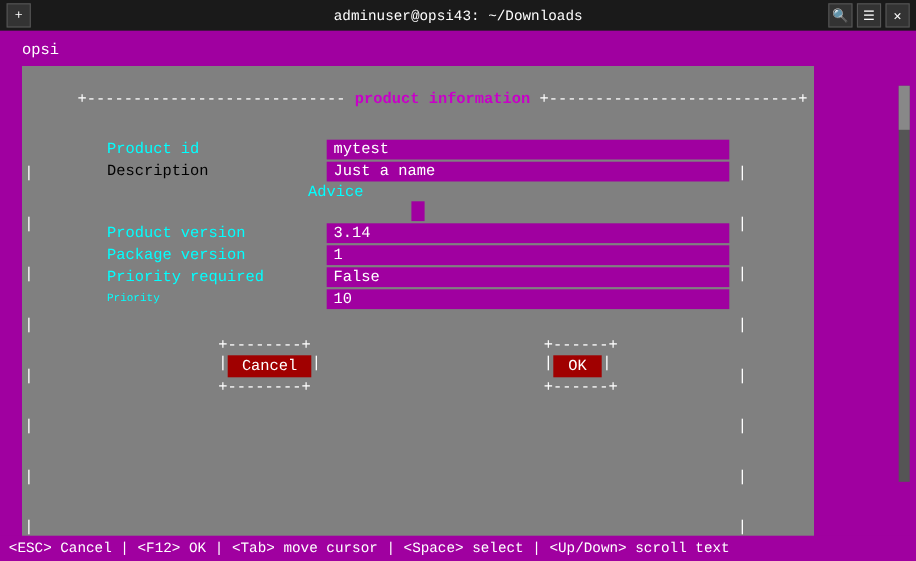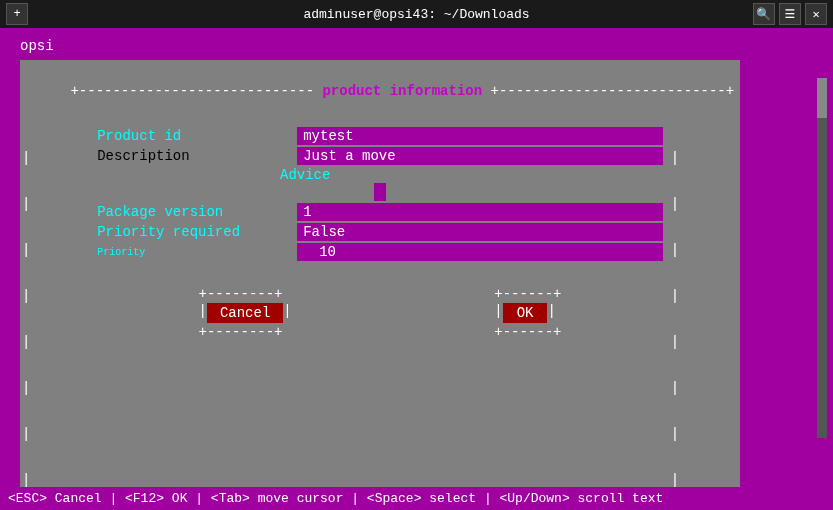--- a/index.html
+++ b/index.html
@@ -149,42 +149,46 @@
         <div style="margin-bottom: 6px;">
 
           <div style="display:flex; align-items:center; margin-bottom:2px;">
             <span style="color:#00ffff; width:200px; font-size:14px;">Product id</span>
             <span style="flex:1; background:#a000a0; color:#ffffff; font-size:14px; padding:1px 6px; display:block;">mytest</span>
           </div>
 
 
           <div style="display:flex; align-items:center; margin-bottom:2px;">
             <span style="color:#000000; width:200px; font-size:14px;">Description</span>
-            <span style="flex:1; background:#a000a0; color:#ffffff; font-size:14px; padding:1px 6px; display:block;">Just a move</span>
+            <span style="flex:1; background:#a000a0; color:#ffffff; font-size:14px; padding:1px 6px; display:block;">Just a name</span>
           </div>
 
           <div style="display:flex; align-items:center; margin-bottom:2px;flex-direction:column;">
             <span style="color:#00ffff; width:200px; font-size:14px;">Advice</span>
             <span style="flex:1; background:#a000a0; color:#ffffff; font-size:14px; padding:1px 6px; display:block; min-height:18px;"></span>
           </div>
 
+          <div style="display:flex; align-items:center; margin-bottom:2px;">
+            <span style="color:#00ffff; width:200px; font-size:14px;">Product version</span>
+            <span style="flex:1; background:#a000a0; color:#ffffff; font-size:14px; padding:1px 6px; display:block;">3.14</span>
+          </div>
 
           <div style="display:flex; align-items:center; margin-bottom:2px;">
             <span style="color:#00ffff; width:200px; font-size:14px;">Package version</span>
             <span style="flex:1; background:#a000a0; color:#ffffff; font-size:14px; padding:1px 6px; display:block;">1</span>
           </div>
 
           <div style="display:flex; align-items:center; margin-bottom:2px;">
             <span style="color:#00ffff; width:200px; font-size:14px;">Priority required</span>
             <span style="flex:1; background:#a000a0; color:#ffffff; font-size:14px; padding:1px 6px; display:block;">False</span>
           </div>
 
           <div style="display:flex; align-items:center; margin-bottom:2px;">
             <span style="color:#00ffff; width:200px; font-size:10px;">Priority</span>
-            <span style="flex:1; background:#a000a0; color:#ffffff; font-size:14px; padding:1px 22px; display:block;">10</span>
+            <span style="flex:1; background:#a000a0; color:#ffffff; font-size:14px; padding:1px 6px; display:block;">10</span>
           </div>
         </div>
 
         <div style="height:10px;"></div>
 
         <div style="display:flex; justify-content:space-around; align-items:center; padding: 8px 0;">
 
           <div style="position:relative;">
             <div style="color:#ffffff; font-size:14px; white-space:pre; line-height:1.3; background:#808080;">+--------+</div>
             <div style="display:flex; background:#808080;">

